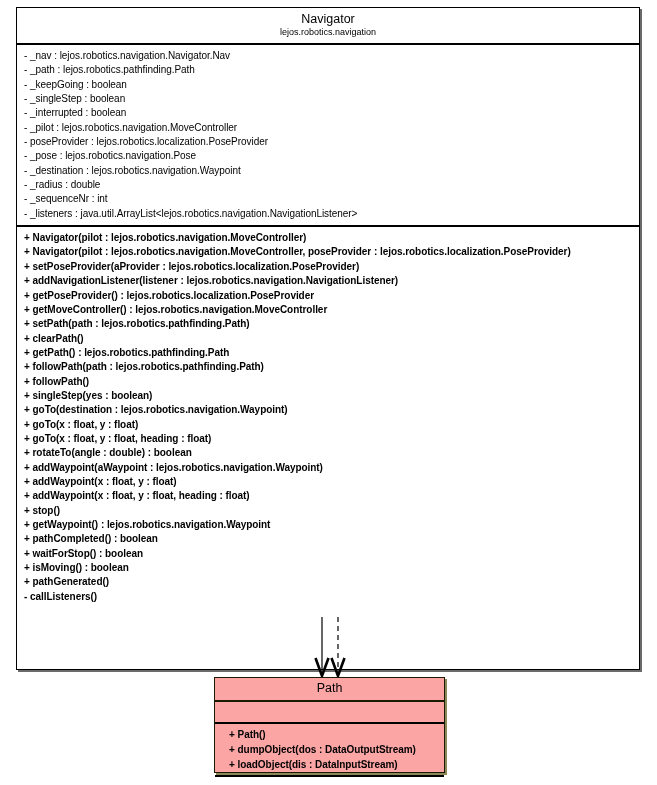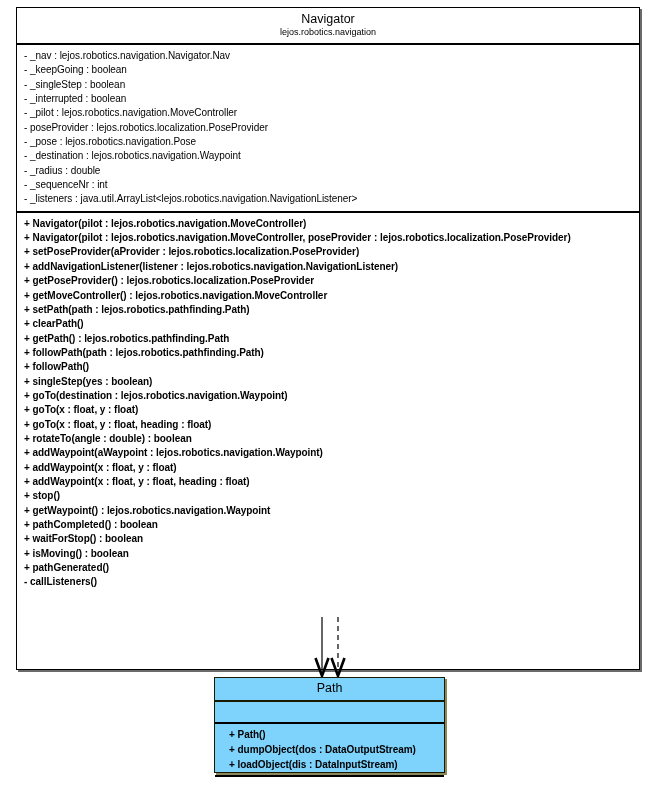--- a/index.html
+++ b/index.html
@@ -19,21 +19,21 @@
 
   
   .uml-class {
     position: absolute;
     box-sizing: border-box;
     border: 1px solid #000000;
     background: #ffffff;
     box-shadow: 2px 2px 0 0 rgba(80,80,80,0.85);
   }
   .uml-class.tinted {
-    background: #7dd3fc;
+    background: #fca5a5;
     border-color: #1a1a00;
     box-shadow: 2px 2px 0 0 rgba(120,115,60,0.85);
   }
 
   .uml-header {
     text-align: center;
     padding: 4px 6px 5px 6px;
     border-bottom: 2px solid #000000;
   }
   .uml-class.tinted .uml-header {
@@ -97,20 +97,21 @@
 
 <div class="uml-class" id="class-navigator" style="left:16px; top:7px; width:624px; height:663px;">
 
   <div class="uml-header">
     <span class="uml-class-name">Navigator</span>
     <span class="uml-class-package">lejos.robotics.navigation</span>
   </div>
 
   <div class="uml-compartment">
     <div class="uml-feature">- _nav : lejos.robotics.navigation.Navigator.Nav</div>
+    <div class="uml-feature">- _path : lejos.robotics.pathfinding.Path</div>
     <div class="uml-feature">- _keepGoing : boolean</div>
     <div class="uml-feature">- _singleStep : boolean</div>
     <div class="uml-feature">- _interrupted : boolean</div>
     <div class="uml-feature">- _pilot : lejos.robotics.navigation.MoveController</div>
     <div class="uml-feature">- poseProvider : lejos.robotics.localization.PoseProvider</div>
     <div class="uml-feature">- _pose : lejos.robotics.navigation.Pose</div>
     <div class="uml-feature">- _destination : lejos.robotics.navigation.Waypoint</div>
     <div class="uml-feature">- _radius : double</div>
     <div class="uml-feature">- _sequenceNr : int</div>
     <div class="uml-feature">- _listeners : java.util.ArrayList&lt;lejos.robotics.navigation.NavigationListener&gt;</div>

